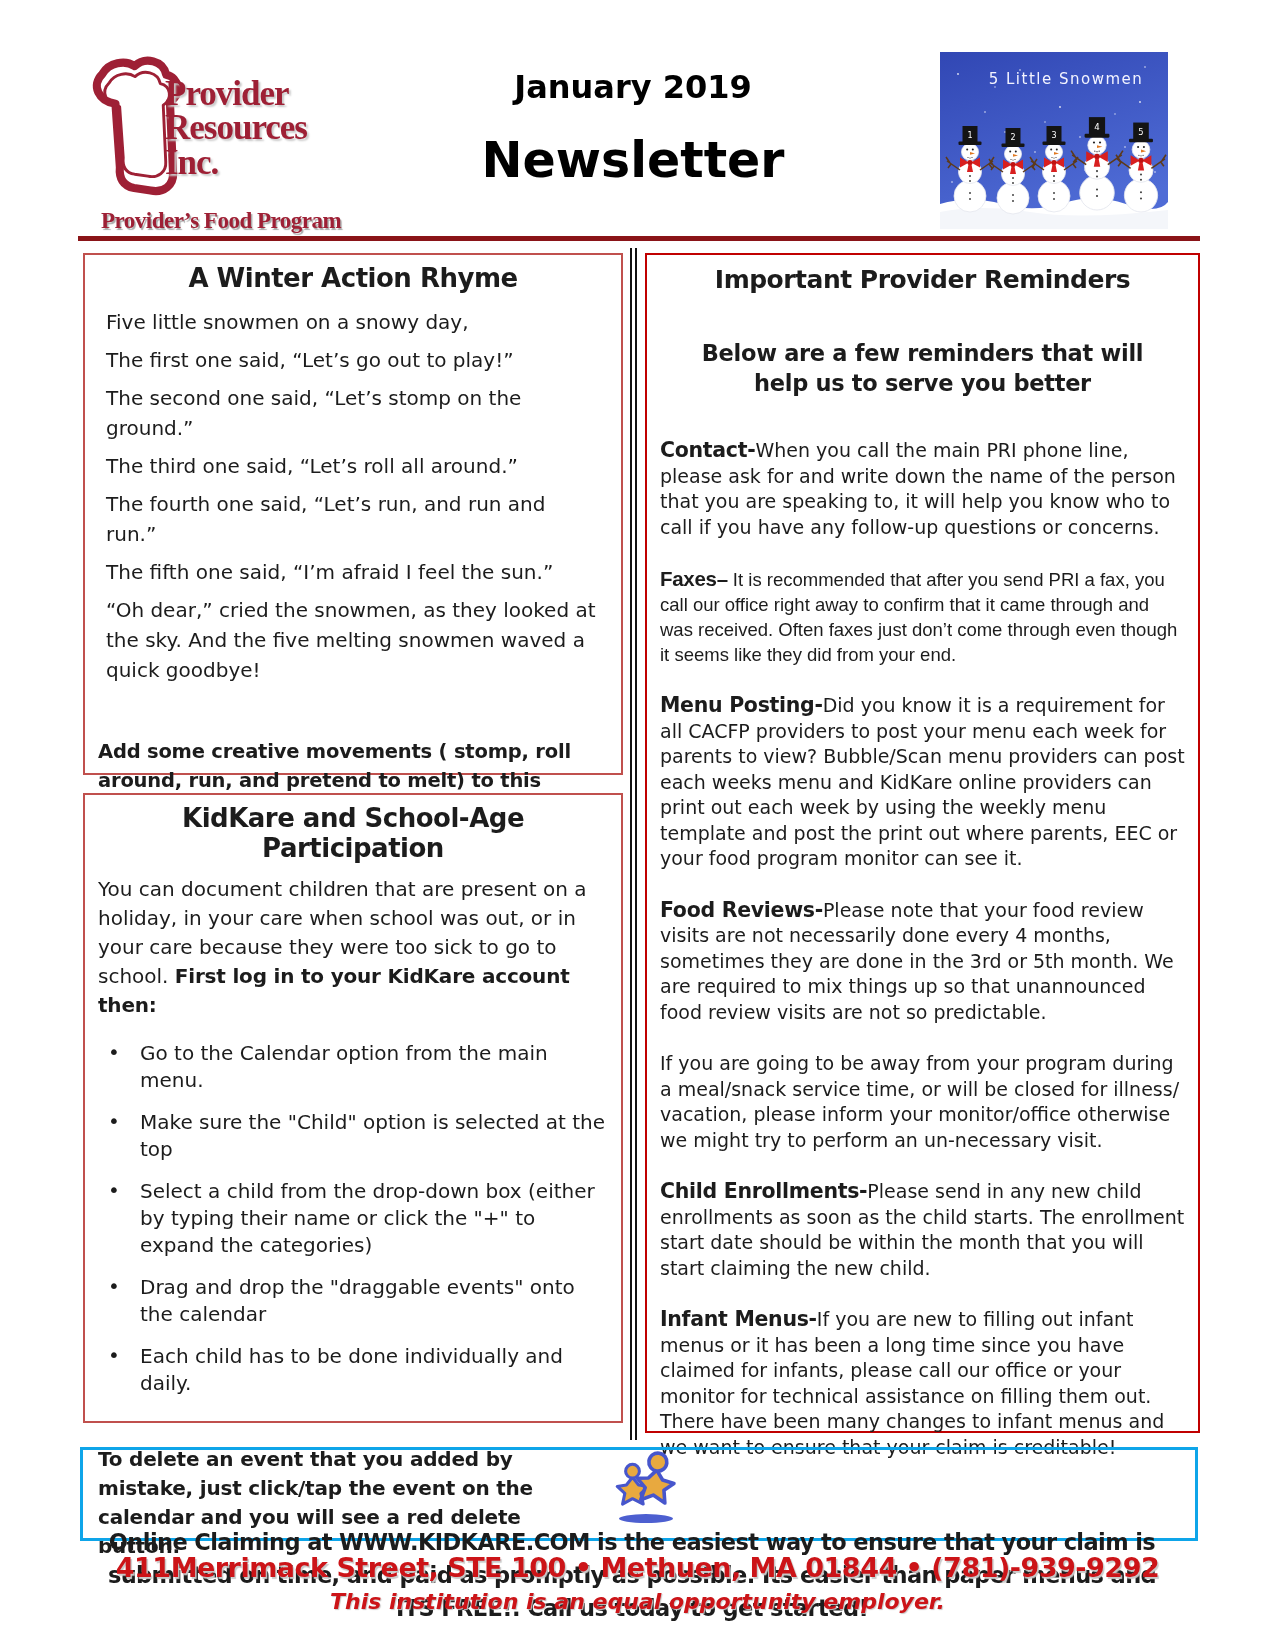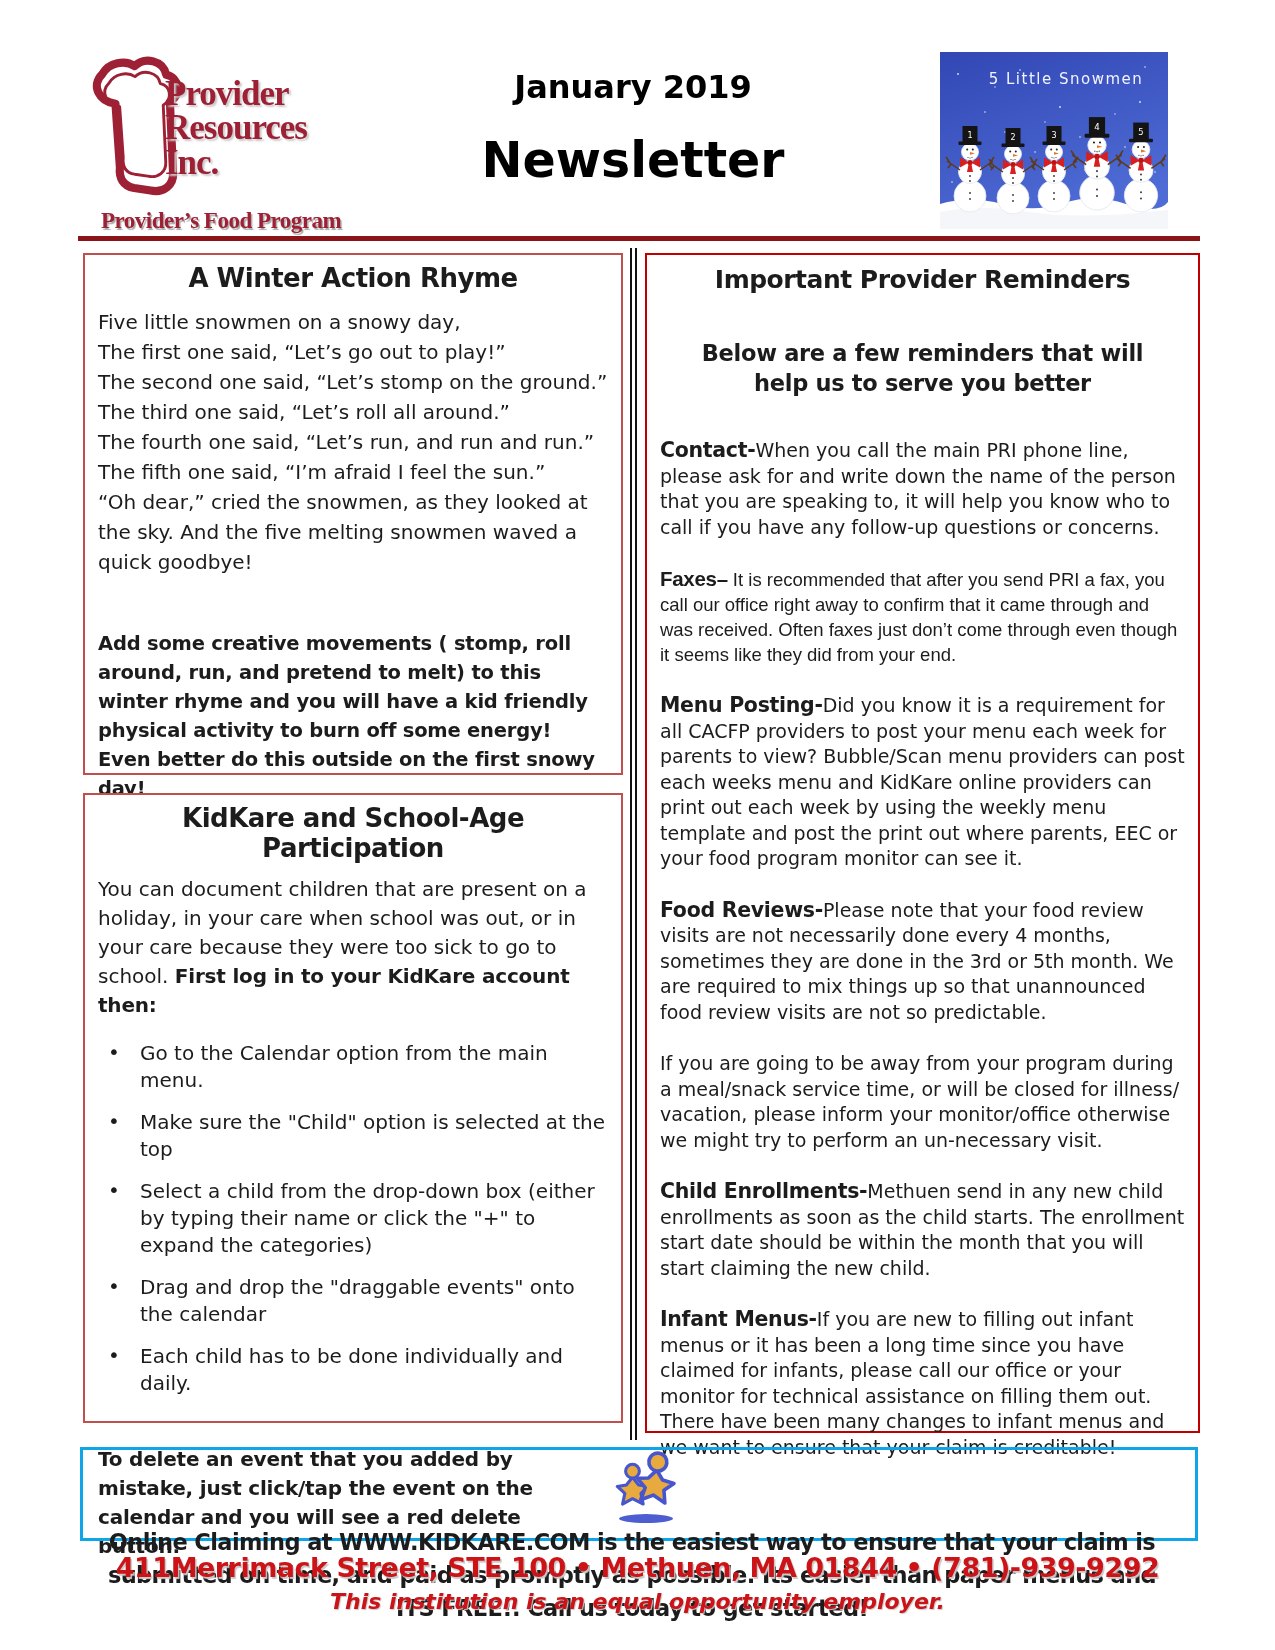--- a/index.html
+++ b/index.html
@@ -25,21 +25,21 @@
   
   .box{position:absolute;background:#fff;box-sizing:border-box;}
   .rhyme-box{left:83px;top:253px;width:540px;height:522px;border:2px solid #c0504d;padding:6px 13px;}
   .kidkare-box{left:83px;top:793px;width:540px;height:630px;border:2px solid #c0504d;padding:6px 13px;}
   .col-divider{position:absolute;left:630px;top:248px;height:1192px;width:3px;
                border-left:2px solid #111;border-right:2px solid #111;background:#fff;box-sizing:content-box;}
   .reminders-box{left:645px;top:253px;width:555px;height:1180px;border:2.5px solid #c00000;padding:6px 13px;}
 
   .box-title{text-align:center;font-size:26px;font-weight:bold;letter-spacing:-0.5px;margin:2px 0 10px 0;}
   .poem{font-size:20px;line-height:30px;margin-top:14px;}
-  .poem div{margin:0;}
+  .poem div{margin:8px;}
   .rhyme-note{font-size:19.5px;font-weight:bold;line-height:29px;margin-top:52px;letter-spacing:-0.2px;}
 
   .kk-intro{font-size:20px;line-height:29px;margin-top:12px;}
   .kk-intro b{letter-spacing:-0.2px;}
   .kk-bullets{list-style:none;margin:20px 0 0 0;padding:0;font-size:20px;line-height:27px;}
   .kk-bullets li{position:relative;padding-left:42px;margin-bottom:15px;}
   .kk-bullets li::before{content:"•";position:absolute;left:10px;top:-1px;font-size:20px;}
   .kk-note{font-size:20px;font-weight:bold;line-height:29px;margin-top:48px;letter-spacing:-0.2px;}
 
   .rem-title{text-align:center;font-size:25px;font-weight:bold;letter-spacing:-0.5px;margin:4px 0 0 0;}
@@ -281,21 +281,21 @@
 
   <div class="box reminders-box">
     <div class="rem-title">Important Provider Reminders</div>
     <div class="rem-subtitle">Below are a few reminders that will help us to serve you better</div>
     <div class="rem-sections">
       <p class="rem-sec"><span class="sec-label">Contact-</span><span>When you call the main PRI phone line, please ask for and write down the name of the person that you are speaking to, it will help you know who to call if you have any follow-up questions or concerns.</span></p>
       <p class="rem-sec calibri"><span class="sec-label">Faxes–</span><span> It is recommended that after you send PRI a fax, you call our office right away to confirm that it came through and was received. Often faxes just don’t come through even though it seems like they did from your end.</span></p>
       <p class="rem-sec"><span class="sec-label">Menu Posting-</span><span>Did you know it is a requirement for all CACFP providers to post your menu each week for parents to view? Bubble/Scan menu providers can post each weeks menu and KidKare online providers can print out each week by using the weekly menu template and post the print out where parents, EEC or your food program monitor can see it.</span></p>
       <p class="rem-sec"><span class="sec-label">Food Reviews-</span><span>Please note that your food review visits are not necessarily done every 4 months, sometimes they are done in the 3rd or 5th month. We are required to mix things up so that unannounced food review visits are not so predictable.</span></p>
       <p class="rem-sec"><span class="sec-label"></span><span>If you are going to be away from your program during a meal/snack service time, or will be closed for illness/ vacation, please inform your monitor/office otherwise we might try to perform an un-necessary visit.</span></p>
-      <p class="rem-sec"><span class="sec-label">Child Enrollments-</span><span>Methuen send in any new child enrollments as soon as the child starts. The enrollment start date should be within the month that you will start claiming the new child.</span></p>
+      <p class="rem-sec"><span class="sec-label">Child Enrollments-</span><span>Please send in any new child enrollments as soon as the child starts. The enrollment start date should be within the month that you will start claiming the new child.</span></p>
       <p class="rem-sec"><span class="sec-label">Infant Menus-</span><span>If you are new to filling out infant  menus or it has been a long time since you have claimed for infants, please call our office or your  monitor for technical assistance on filling them out. There have been many changes to infant menus and we want to ensure that your claim is creditable!</span></p>
     </div>
   </div>
 
   <div class="banner">
     <svg class="banner-icon" viewBox="0 0 80 84">
       <ellipse cx="40" cy="76" rx="30" ry="5" fill="#4d5fd0"></ellipse>
       <g stroke="#4756cc" stroke-width="4" stroke-linejoin="round" fill="#e8a93f">
         <g transform="translate(25,42) scale(0.85)">
           <polygon points="0,-14 8,-4 21,-2 11,7 14,21 0,14 -13,21 -10,7 -20,-2 -8,-4"></polygon>

